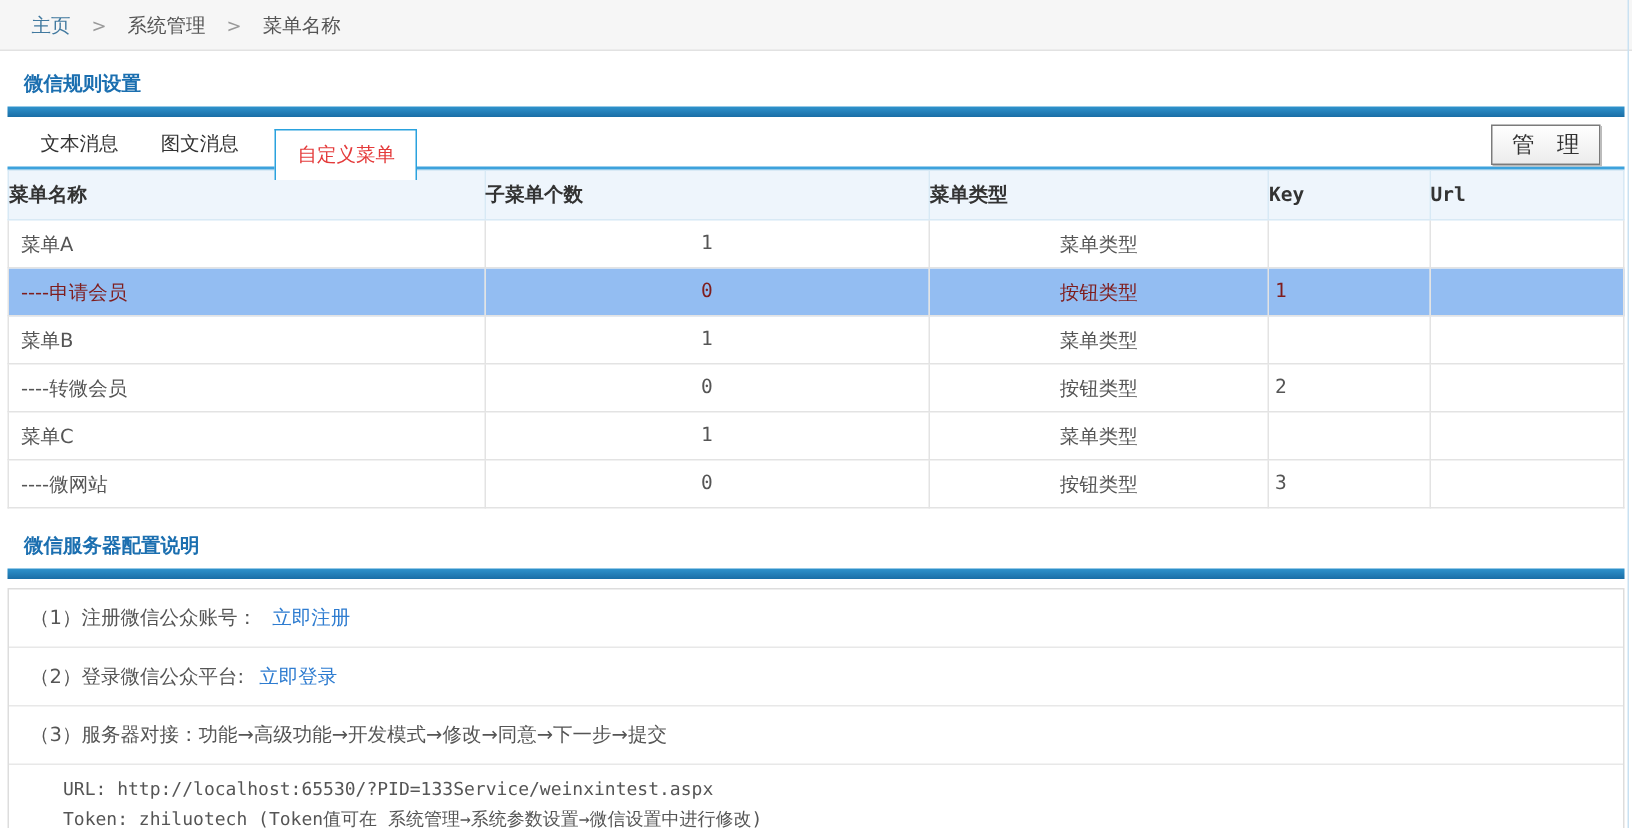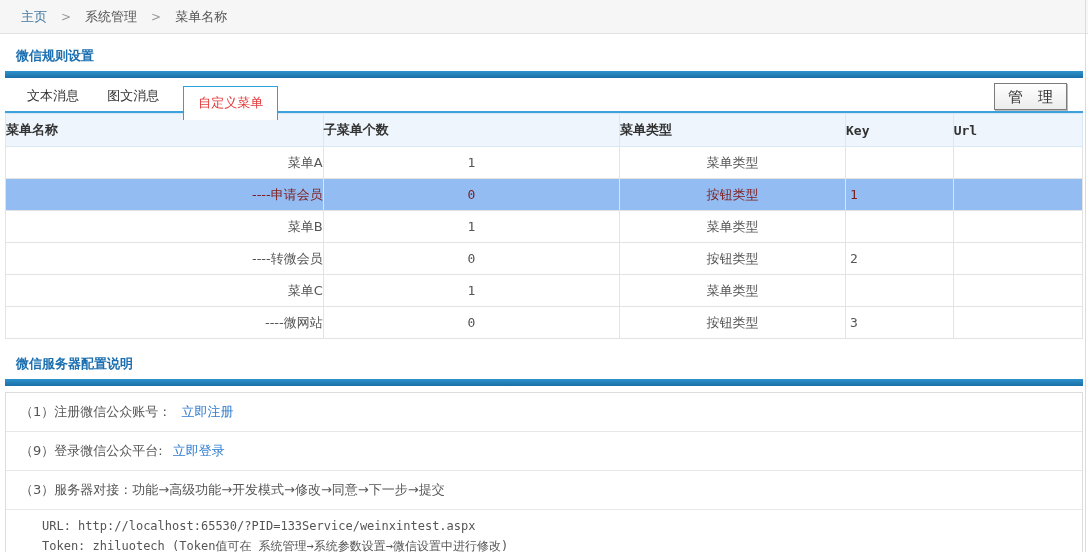--- a/index.html
+++ b/index.html
@@ -42,21 +42,21 @@
   }
 
   
   table { width:100%; border-collapse:collapse; table-layout:fixed; }
   th {
     background:#eef5fc; border:1px solid #d8e9f5; height:33px;
     font-weight:bold; color:#333; text-align:left;
     font-family:"DejaVu Sans Mono","DejaVu Sans",monospace; font-size:13px;
   }
   td { border:1px solid #e3e3e3; height:32px; color:#555; background:#fff; }
-  td.cell-name { text-align:right; padding-left:8px; }
+  td.cell-name { text-align:left; padding-left:8px; }
   td.cell-count, td.cell-type { text-align:center; }
   td.cell-count, td.cell-key { font-family:"DejaVu Sans Mono",monospace; font-size:13px; }
   td.cell-key { text-align:left; padding-left:4px; }
   tr.selected td { background:#93bdf2; color:#7f1d1d; }
 
   
   .config-box { border:1px solid #dddddd; margin-top:6px; background:#fff; }
   .config-row { padding:10px 14px; border-bottom:1px solid #e8e8e8; color:#555; }
   .config-row a { color:#2e7cd0; text-decoration:none; margin-left:6px; cursor:pointer; }
   .config-code { padding:6px 0 7px 36px; }
@@ -155,21 +155,21 @@
 
   <div class="section-title" style="margin-top:16px;">微信服务器配置说明</div>
   <div class="blue-bar"></div>
 
   <div class="config-box">
     <div class="config-row">
       <span>（1）注册微信公众账号：</span>
       <a>立即注册</a>
     </div>
     <div class="config-row">
-      <span>（9）登录微信公众平台:</span>
+      <span>（2）登录微信公众平台:</span>
       <a>立即登录</a>
     </div>
     <div class="config-row">
       <span>（3）服务器对接：功能→高级功能→开发模式→修改→同意→下一步→提交</span>
     </div>
     <div class="config-code">
       <div class="code-line">URL: http://localhost:65530/?PID=133Service/weinxintest.aspx</div>
       <div class="code-line">Token: zhiluotech (Token值可在 系统管理→系统参数设置→微信设置中进行修改)</div>
     </div>
   </div>

